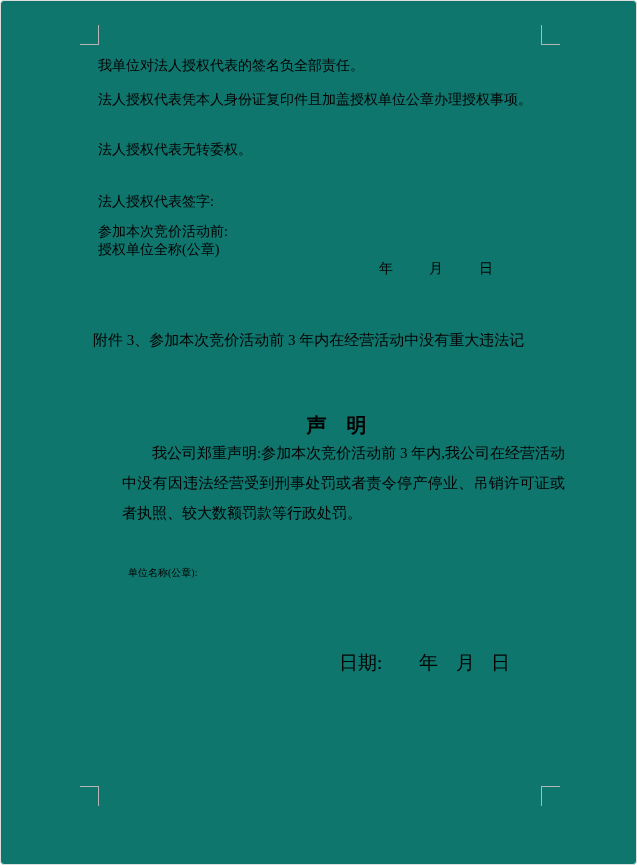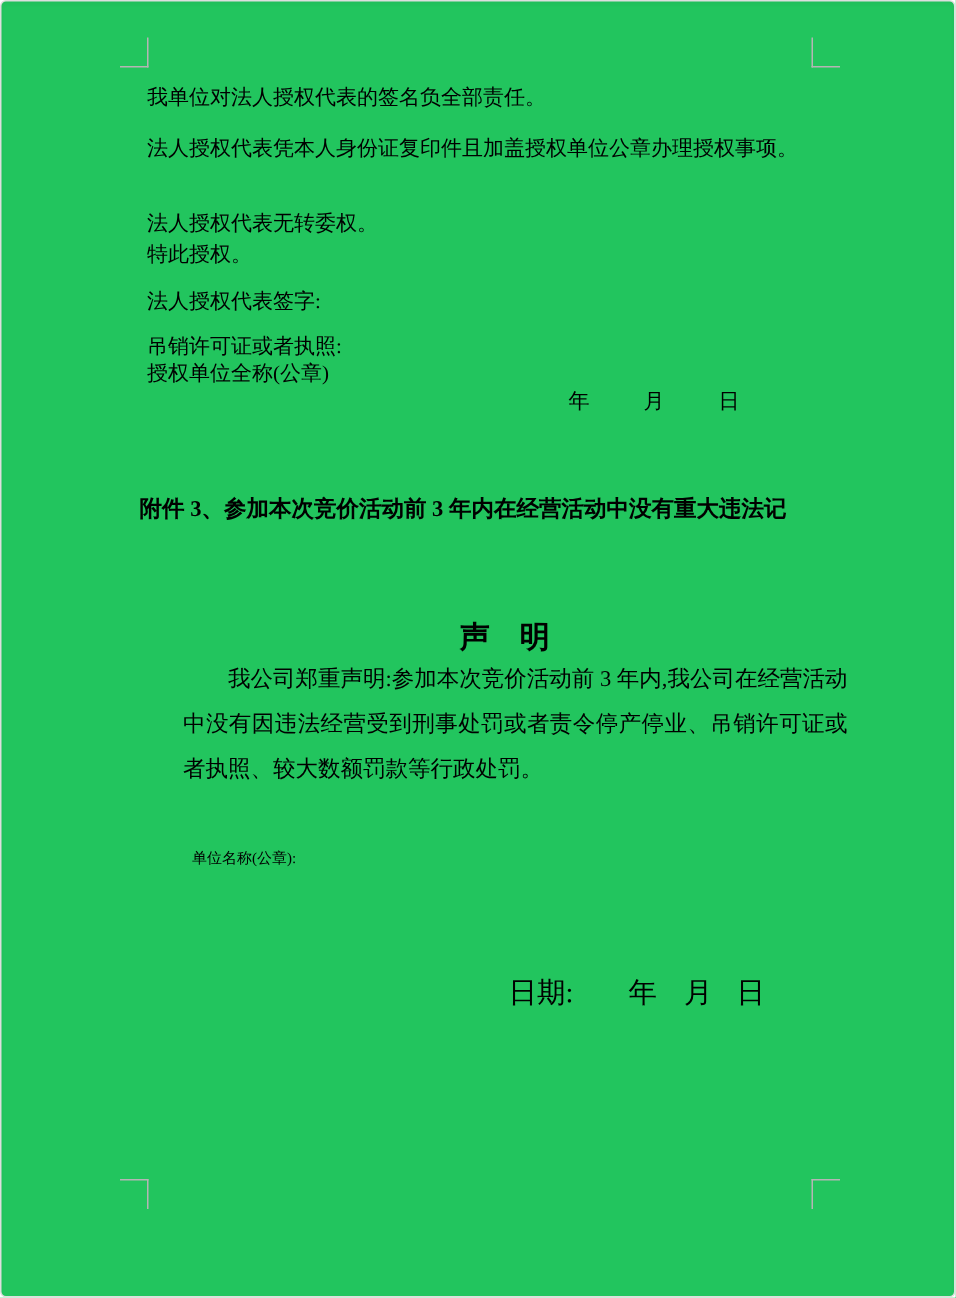--- a/index.html
+++ b/index.html
@@ -6,21 +6,21 @@
     margin: 0;
     padding: 0;
     background: #ffffff;
     font-family: "Liberation Serif", "DejaVu Serif", serif;
   }
   .page {
     position: relative;
     width: 637px;
     height: 865px;
     box-sizing: border-box;
-    background: #22c55e;
+    background: #0f766e;
     border: 1px solid #dedede;
     border-radius: 4px;
     overflow: hidden;
     color: #000000;
     box-shadow: inset 0 2px 3px rgba(0,0,0,0.035);
   }
   
   .mark {
     position: absolute;
     width: 18px;
@@ -59,21 +59,21 @@
   .daterow span { position: absolute; top: 0; }
   .daterow.small { font-size: 14px; line-height: 18px; }
   .daterow.large { font-size: 19px; line-height: 20px; }
 
   .heading {
     position: absolute;
     left: 92px;
     top: 322px;
     width: 451px;
     font-size: 15px;
-    font-weight: bold;
+    font-weight: normal;
     line-height: 35px;
   }
   .heading .hl { display: block; }
 
   .decl-title {
     position: absolute;
     left: 114px;
     top: 413px;
     width: 443px;
     text-align: center;
@@ -102,25 +102,24 @@
   <div class="mark tr"></div>
   <div class="mark bl"></div>
   <div class="mark br"></div>
 
   <div class="t14" style="top:56px">我单位对法人授权代表的签名负全部责任。</div>
 
   <div class="t14" style="top:90px">法人授权代表凭本人身份证复印件且加盖授权单位公章办理授权事项。</div>
 
   <div class="t14" style="top:140px">法人授权代表无转委权。</div>
 
-  <div class="t14" style="top:161px">特此授权。</div>
 
   <div class="t14" style="top:192px">法人授权代表签字:</div>
 
-  <div class="t14" style="top:222px">吊销许可证或者执照:</div>
+  <div class="t14" style="top:222px">参加本次竞价活动前:</div>
 
   <div class="t14" style="top:240px">授权单位全称(公章)</div>
 
   <div class="daterow small" style="top:259px">
     <span style="left:281px">年</span>
     <span style="left:331px">月</span>
     <span style="left:381px">日</span>
   </div>
 
   <div class="heading">

